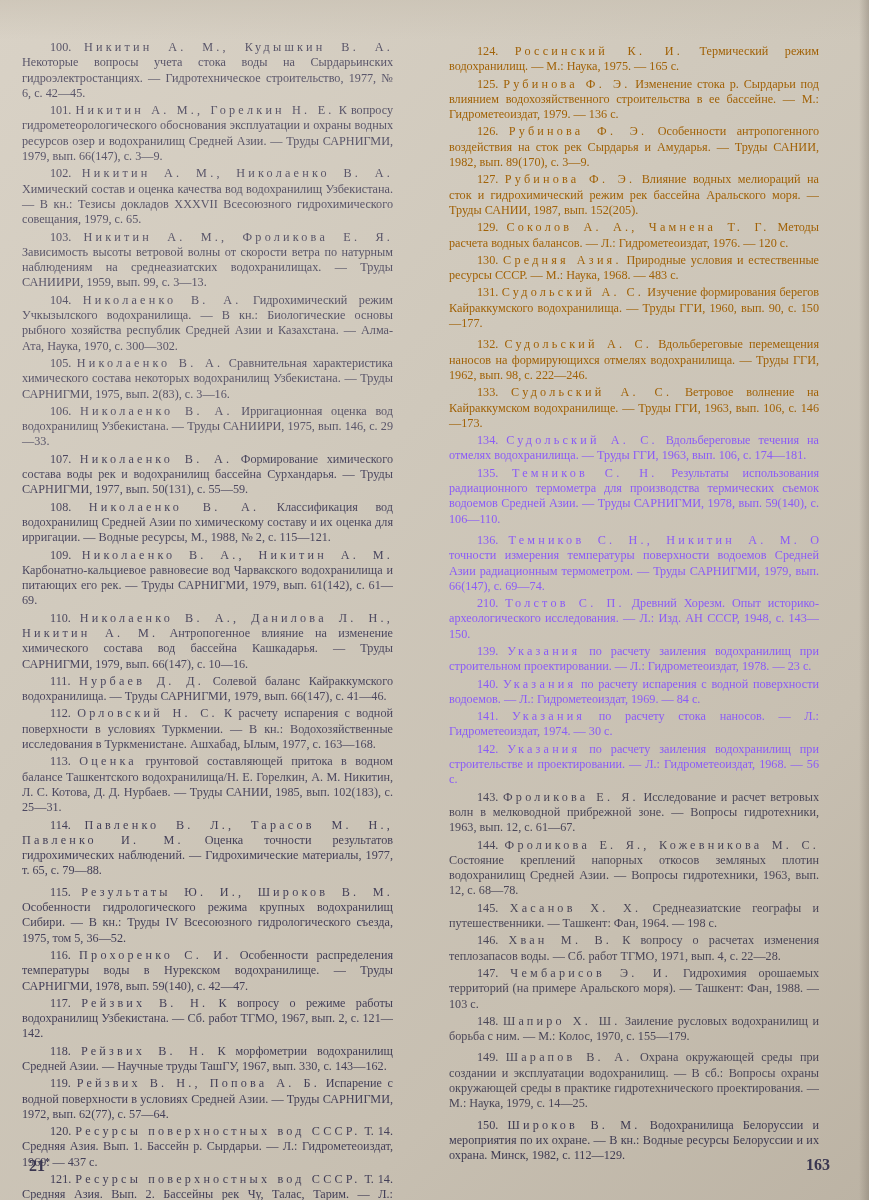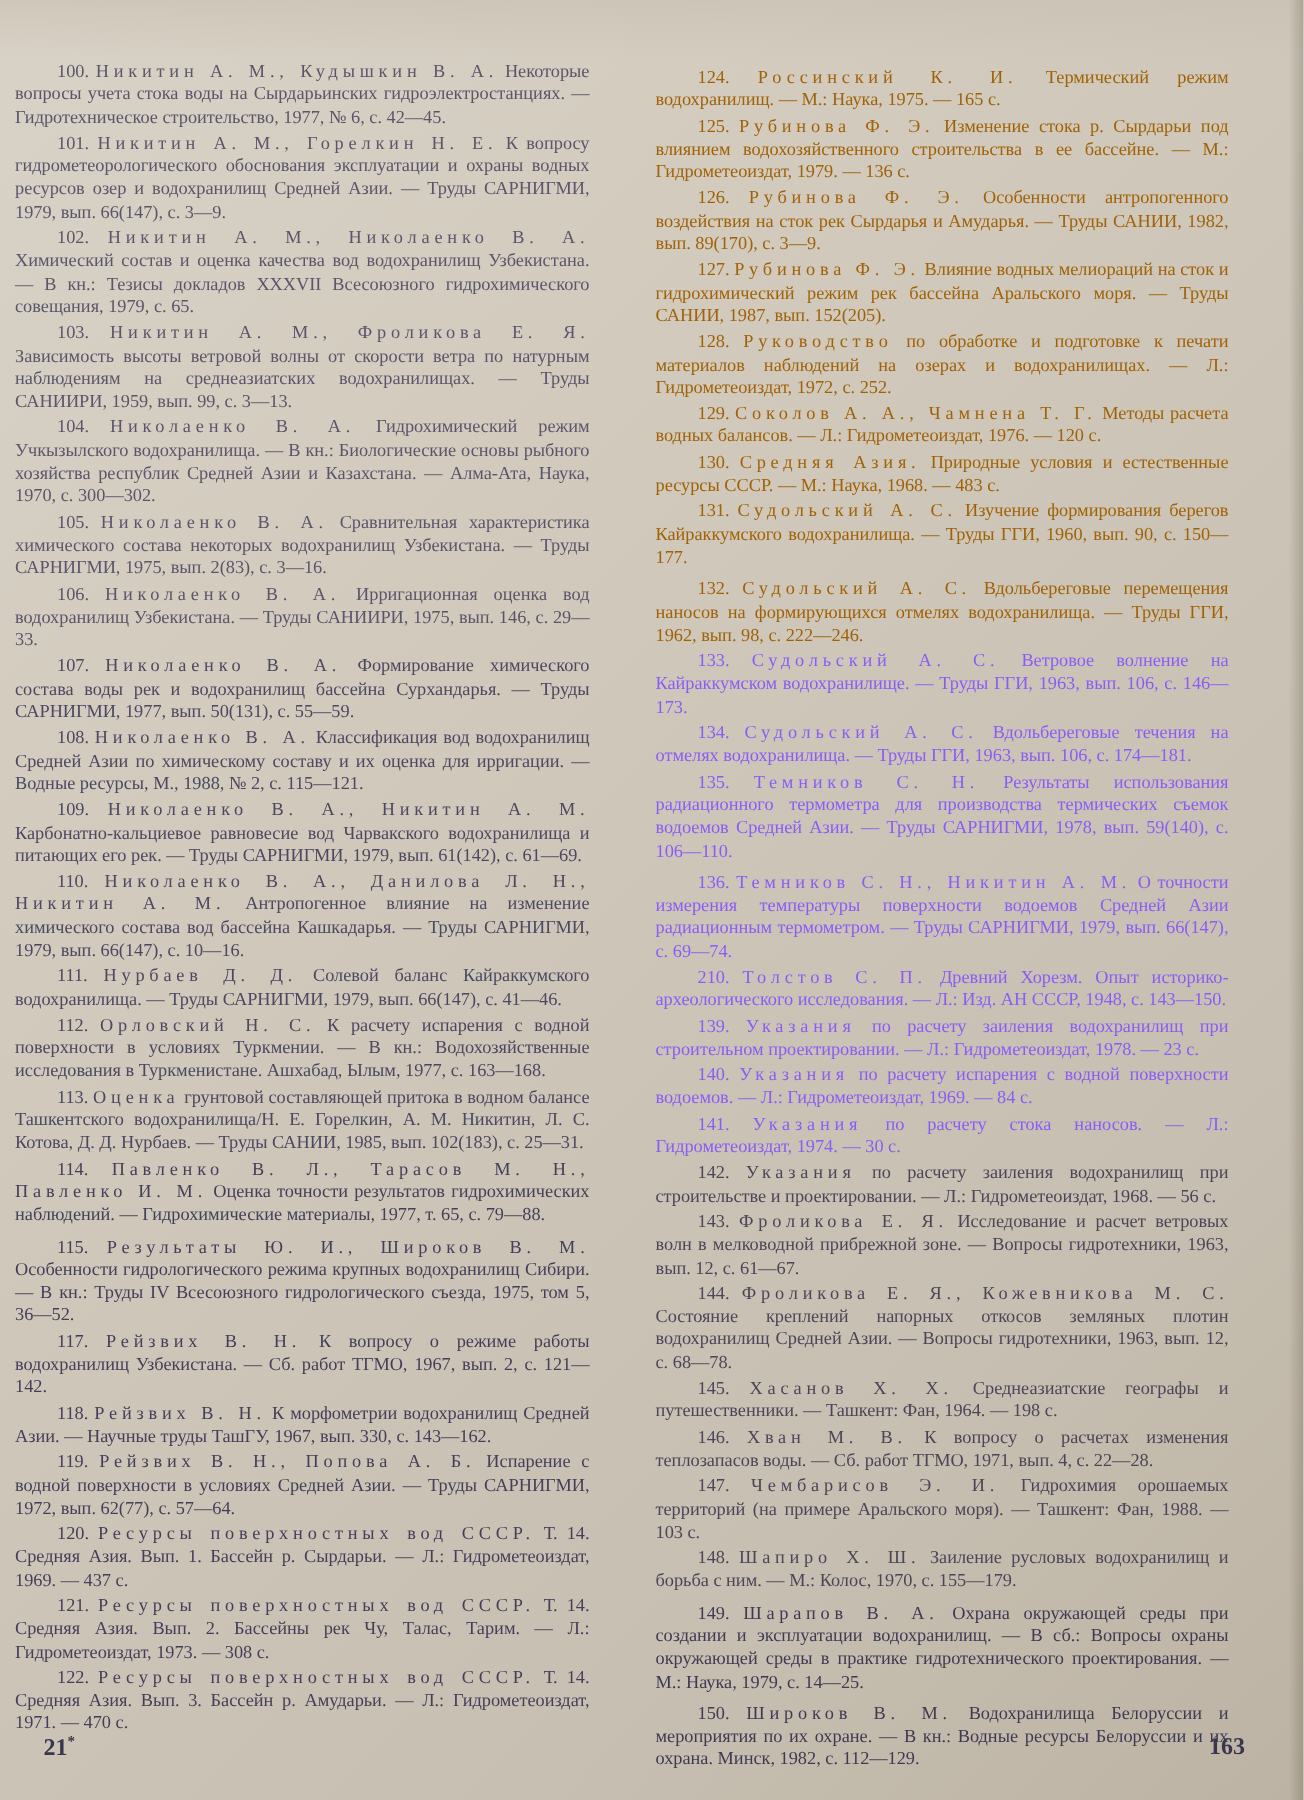--- a/index.html
+++ b/index.html
@@ -17,21 +17,21 @@
   .page-edge-right {
     position:absolute; right:0; top:0; width:10px; height:1200px;
     background: linear-gradient(90deg, rgba(0,0,0,0), rgba(80,70,60,0.25));
   }
   .column {
     position:absolute; top:40px; width:383px;
     font-size:12.2px; line-height:15.3px; text-align:justify;
   }
   .col-left { left:10px; }
   .col-right { left:437px; top:44px; width:382px; }
-  .entry { margin:0 0 2px 0; text-indent:28px; }
+  .entry { margin:0 0 2px 12px; text-indent:28px; }
   .entry .num { }
   .entry .author { letter-spacing:3.2px; font-weight:normal; }
   .entry .rest { }
   .col-left .entry { color:#5a566a; }
   .col-left .entry:nth-child(n+8) { color:#4c4860; }
   .col-left .entry:nth-child(n+15) { color:#433f58; }
   .col-right .entry { color:#a16207; }
   .col-right .entry:nth-child(n+10) { color:#8b5cf6; }
   .col-right .entry:nth-child(n+18) { color:#4a4658; }
   .col-right .entry:nth-child(n+25) { color:#3e3a52; }
@@ -62,33 +62,33 @@
     <p class="entry"><span class="num">106.</span> <span class="author">Николаенко В. А.</span> <span class="rest">Ирригационная оценка вод водохранилищ Узбекистана. — Труды САНИИРИ, 1975, вып. 146, с. 29—33.</span></p>
     <p class="entry"><span class="num">107.</span> <span class="author">Николаенко В. А.</span> <span class="rest">Формирование химического состава воды рек и водохранилищ бассейна Сурхандарья. — Труды САРНИГМИ, 1977, вып. 50(131), с. 55—59.</span></p>
     <p class="entry"><span class="num">108.</span> <span class="author">Николаенко В. А.</span> <span class="rest">Классификация вод водохранилищ Средней Азии по химическому составу и их оценка для ирригации. — Водные ресурсы, М., 1988, № 2, с. 115—121.</span></p>
     <p class="entry"><span class="num">109.</span> <span class="author">Николаенко В. А., Никитин А. М.</span> <span class="rest">Карбонатно-кальциевое равновесие вод Чарвакского водохранилища и питающих его рек. — Труды САРНИГМИ, 1979, вып. 61(142), с. 61—69.</span></p>
     <p class="entry"><span class="num">110.</span> <span class="author">Николаенко В. А., Данилова Л. Н., Никитин А. М.</span> <span class="rest">Антропогенное влияние на изменение химического состава вод бассейна Кашкадарья. — Труды САРНИГМИ, 1979, вып. 66(147), с. 10—16.</span></p>
     <p class="entry"><span class="num">111.</span> <span class="author">Нурбаев Д. Д.</span> <span class="rest">Солевой баланс Кайраккумского водохранилища. — Труды САРНИГМИ, 1979, вып. 66(147), с. 41—46.</span></p>
     <p class="entry"><span class="num">112.</span> <span class="author">Орловский Н. С.</span> <span class="rest">К расчету испарения с водной поверхности в условиях Туркмении. — В кн.: Водохозяйственные исследования в Туркменистане. Ашхабад, Ылым, 1977, с. 163—168.</span></p>
     <p class="entry"><span class="num">113.</span> <span class="author">Оценка</span> <span class="rest">грунтовой составляющей притока в водном балансе Ташкентского водохранилища/Н. Е. Горелкин, А. М. Никитин, Л. С. Котова, Д. Д. Нурбаев. — Труды САНИИ, 1985, вып. 102(183), с. 25—31.</span></p>
     <p class="entry"><span class="num">114.</span> <span class="author">Павленко В. Л., Тарасов М. Н., Павленко И. М.</span> <span class="rest">Оценка точности результатов гидрохимических наблюдений. — Гидрохимические материалы, 1977, т. 65, с. 79—88.</span></p>
     <p class="entry gap"><span class="num">115.</span> <span class="author">Результаты Ю. И., Широков В. М.</span> <span class="rest">Особенности гидрологического режима крупных водохранилищ Сибири. — В кн.: Труды IV Всесоюзного гидрологического съезда, 1975, том 5, 36—52.</span></p>
+    <p class="entry"><span class="num">116.</span> <span class="author">Прохоренко С. И.</span> <span class="rest">Особенности распределения температуры воды в Нурекском водохранилище. — Труды САРНИГМИ, 1978, вып. 59(140), с. 42—47.</span></p>
     <p class="entry"><span class="num">117.</span> <span class="author">Рейзвих В. Н.</span> <span class="rest">К вопросу о режиме работы водохранилищ Узбекистана. — Сб. работ ТГМО, 1967, вып. 2, с. 121—142.</span></p>
     <p class="entry"><span class="num">118.</span> <span class="author">Рейзвих В. Н.</span> <span class="rest">К морфометрии водохранилищ Средней Азии. — Научные труды ТашГУ, 1967, вып. 330, с. 143—162.</span></p>
     <p class="entry"><span class="num">119.</span> <span class="author">Рейзвих В. Н., Попова А. Б.</span> <span class="rest">Испарение с водной поверхности в условиях Средней Азии. — Труды САРНИГМИ, 1972, вып. 62(77), с. 57—64.</span></p>
     <p class="entry"><span class="num">120.</span> <span class="author">Ресурсы поверхностных вод СССР.</span> <span class="rest">Т. 14. Средняя Азия. Вып. 1. Бассейн р. Сырдарьи. — Л.: Гидрометеоиздат, 1969. — 437 с.</span></p>
     <p class="entry"><span class="num">121.</span> <span class="author">Ресурсы поверхностных вод СССР.</span> <span class="rest">Т. 14. Средняя Азия. Вып. 2. Бассейны рек Чу, Талас, Тарим. — Л.: Гидрометеоиздат, 1973. — 308 с.</span></p>
     <p class="entry"><span class="num">122.</span> <span class="author">Ресурсы поверхностных вод СССР.</span> <span class="rest">Т. 14. Средняя Азия. Вып. 3. Бассейн р. Амударьи. — Л.: Гидрометеоиздат, 1971. — 470 с.</span></p>
   </div>
 <div class="column col-right" id="col-right">
     <p class="entry"><span class="num">124.</span> <span class="author">Россинский К. И.</span> <span class="rest">Термический режим водохранилищ. — М.: Наука, 1975. — 165 с.</span></p>
     <p class="entry"><span class="num">125.</span> <span class="author">Рубинова Ф. Э.</span> <span class="rest">Изменение стока р. Сырдарьи под влиянием водохозяйственного строительства в ее бассейне. — М.: Гидрометеоиздат, 1979. — 136 с.</span></p>
     <p class="entry"><span class="num">126.</span> <span class="author">Рубинова Ф. Э.</span> <span class="rest">Особенности антропогенного воздействия на сток рек Сырдарья и Амударья. — Труды САНИИ, 1982, вып. 89(170), с. 3—9.</span></p>
     <p class="entry"><span class="num">127.</span> <span class="author">Рубинова Ф. Э.</span> <span class="rest">Влияние водных мелиораций на сток и гидрохимический режим рек бассейна Аральского моря. — Труды САНИИ, 1987, вып. 152(205).</span></p>
-    <p class="entry"><span class="num">128.</span> <span class="author">Руководство</span> <span class="rest">по обработке и подготовке к печати материалов наблюдений на озерах и водохранилищах. — Л.: Гидрометеоиздат, 1972, с. 252.</span></p>
     <p class="entry"><span class="num">129.</span> <span class="author">Соколов А. А., Чамнена Т. Г.</span> <span class="rest">Методы расчета водных балансов. — Л.: Гидрометеоиздат, 1976. — 120 с.</span></p>
     <p class="entry"><span class="num">130.</span> <span class="author">Средняя Азия.</span> <span class="rest">Природные условия и естественные ресурсы СССР. — М.: Наука, 1968. — 483 с.</span></p>
     <p class="entry"><span class="num">131.</span> <span class="author">Судольский А. С.</span> <span class="rest">Изучение формирования берегов Кайраккумского водохранилища. — Труды ГГИ, 1960, вып. 90, с. 150—177.</span></p>
     <p class="entry gap"><span class="num">132.</span> <span class="author">Судольский А. С.</span> <span class="rest">Вдольбереговые перемещения наносов на формирующихся отмелях водохранилища. — Труды ГГИ, 1962, вып. 98, с. 222—246.</span></p>
     <p class="entry"><span class="num">133.</span> <span class="author">Судольский А. С.</span> <span class="rest">Ветровое волнение на Кайраккумском водохранилище. — Труды ГГИ, 1963, вып. 106, с. 146—173.</span></p>
     <p class="entry"><span class="num">134.</span> <span class="author">Судольский А. С.</span> <span class="rest">Вдольбереговые течения на отмелях водохранилища. — Труды ГГИ, 1963, вып. 106, с. 174—181.</span></p>
     <p class="entry"><span class="num">135.</span> <span class="author">Темников С. Н.</span> <span class="rest">Результаты использования радиационного термометра для производства термических съемок водоемов Средней Азии. — Труды САРНИГМИ, 1978, вып. 59(140), с. 106—110.</span></p>
     <p class="entry gap"><span class="num">136.</span> <span class="author">Темников С. Н., Никитин А. М.</span> <span class="rest">О точности измерения температуры поверхности водоемов Средней Азии радиационным термометром. — Труды САРНИГМИ, 1979, вып. 66(147), с. 69—74.</span></p>
     <p class="entry"><span class="num">210.</span> <span class="author">Толстов С. П.</span> <span class="rest">Древний Хорезм. Опыт историко-археологического исследования. — Л.: Изд. АН СССР, 1948, с. 143—150.</span></p>
     <p class="entry"><span class="num">139.</span> <span class="author">Указания</span> <span class="rest">по расчету заиления водохранилищ при строительном проектировании. — Л.: Гидрометеоиздат, 1978. — 23 с.</span></p>

